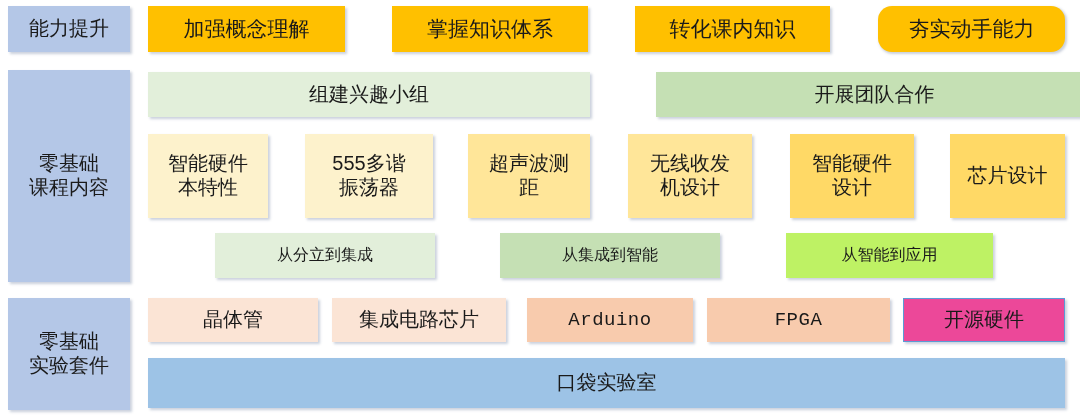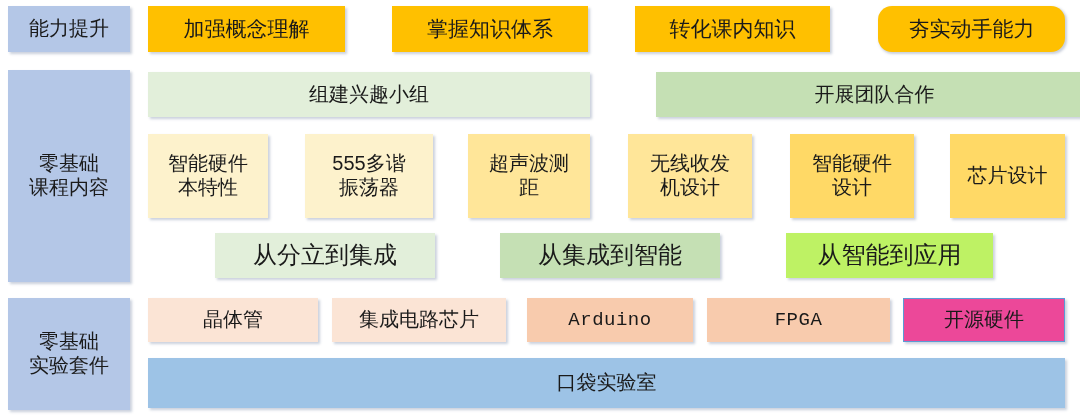--- a/index.html
+++ b/index.html
@@ -38,21 +38,21 @@
     font-size: 21px;
     background: #ffc000;
   }
   .band {
     font-size: 20px;
   }
   .course-card {
     font-size: 20px;
   }
   .stage {
-    font-size: 24px;
+    font-size: 16px;
   }
   .kit {
     font-size: 20px;
   }
   .kit-mono {
     font-family: "Liberation Mono", "DejaVu Sans Mono", monospace;
     font-size: 19px;
     letter-spacing: 0.5px;
   }
   .pocket {

